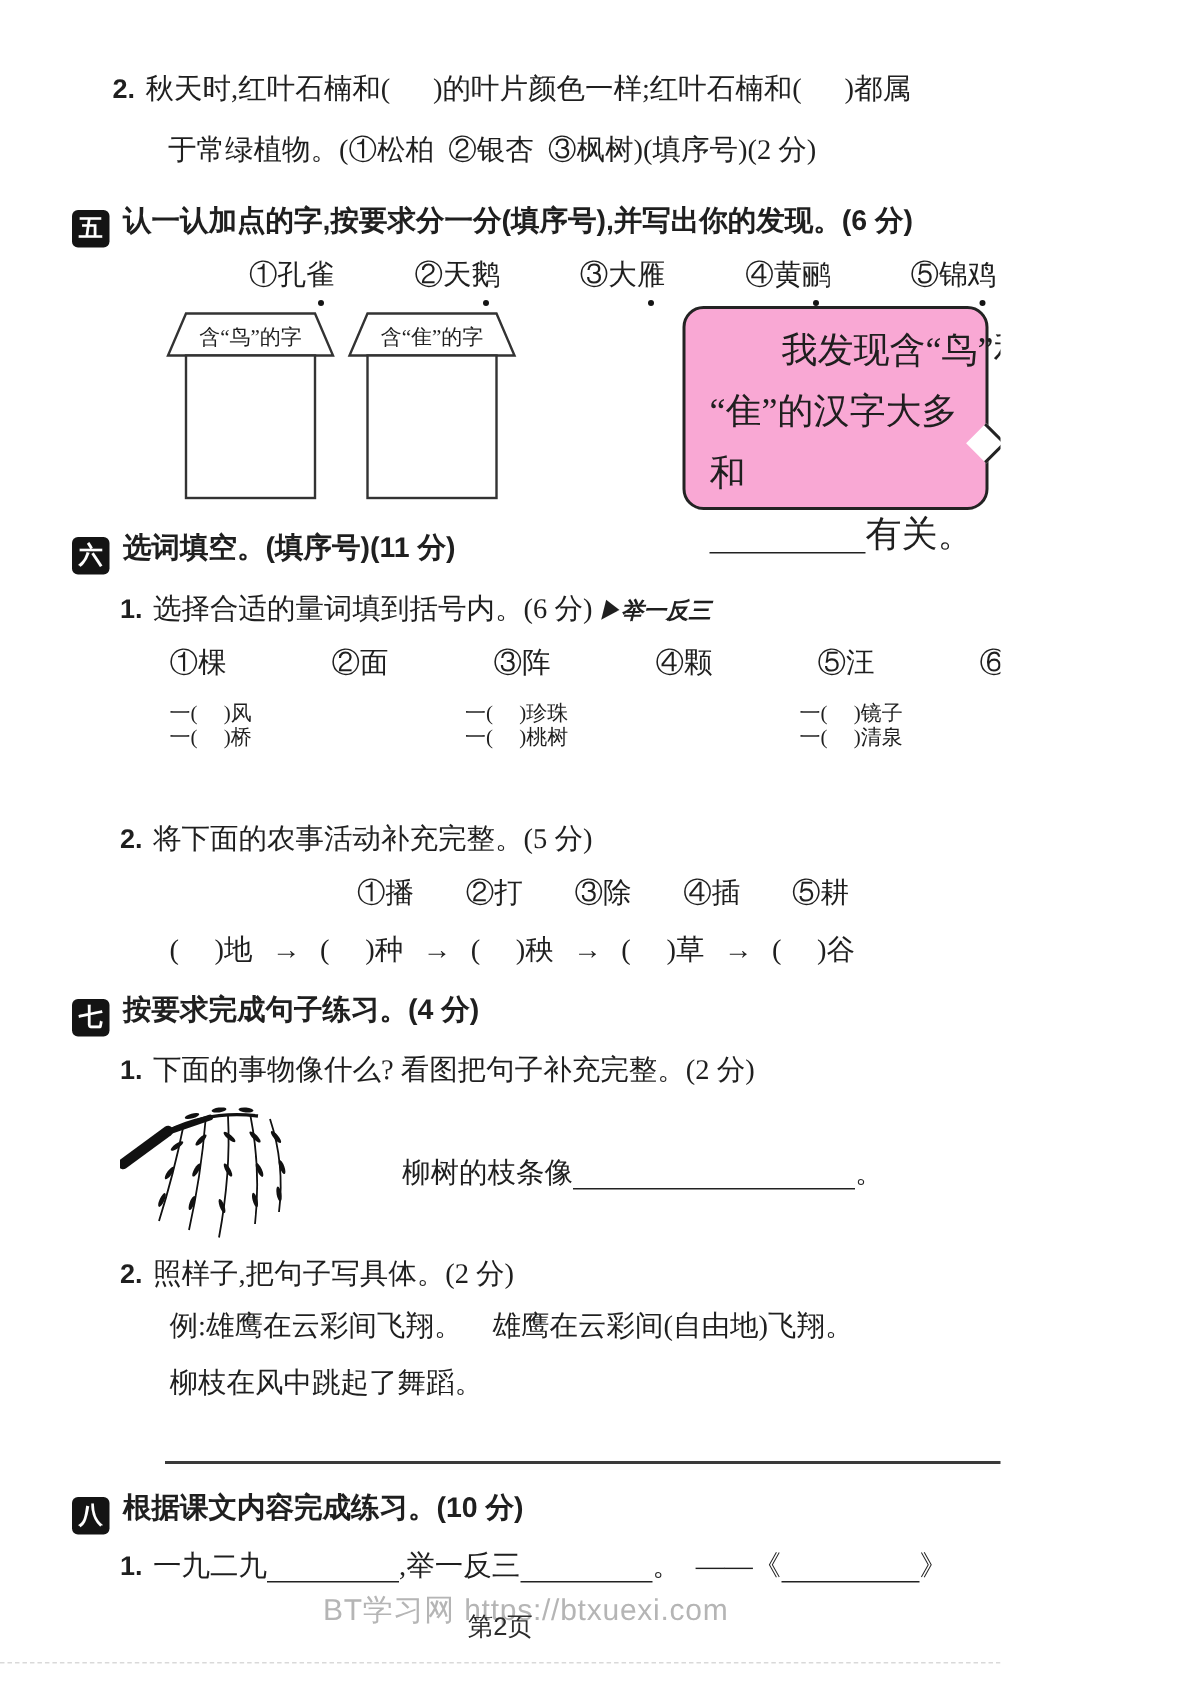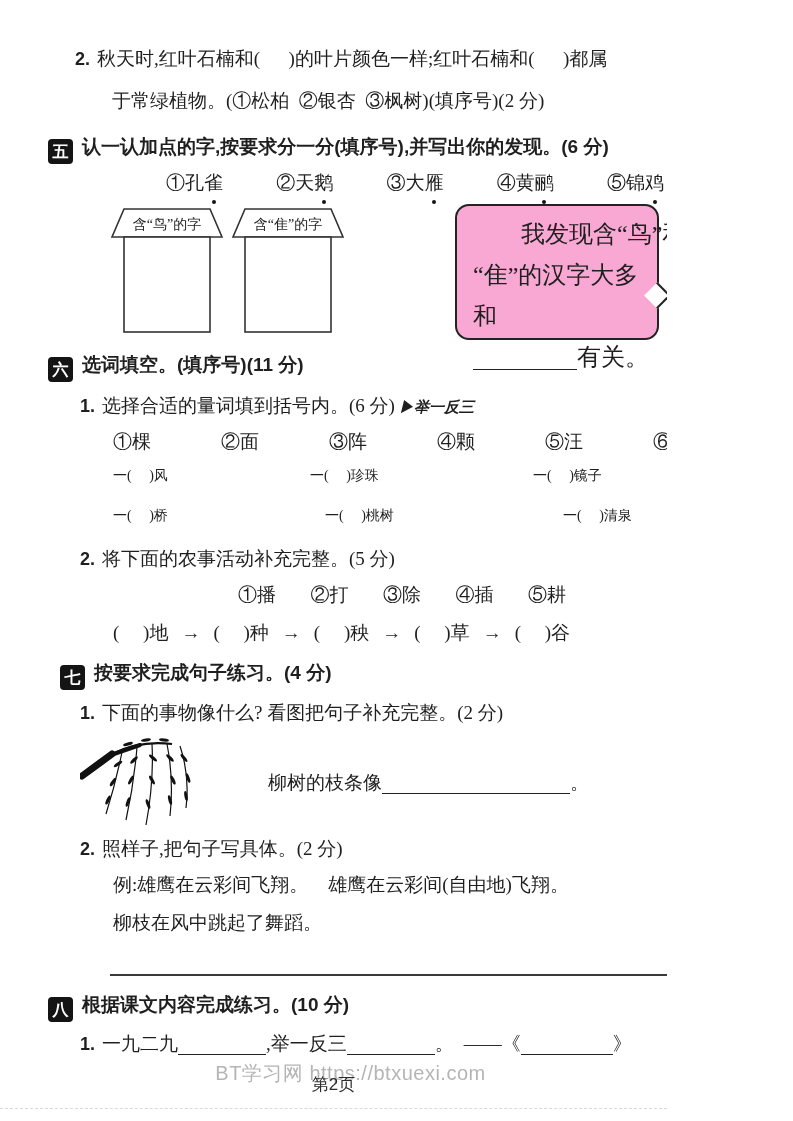--- a/index.html
+++ b/index.html
@@ -112,21 +112,21 @@
     <span>④颗</span>
     <span>⑤汪</span>
     <span>⑥座</span>
   </div>
 
   <div class="abs qgrid" style="left:113px;top:467px;width:640px;">
     <span>一(&nbsp;&nbsp;&nbsp;&nbsp;&nbsp;)风</span>
     <span>一(&nbsp;&nbsp;&nbsp;&nbsp;&nbsp;)珍珠</span>
     <span>一(&nbsp;&nbsp;&nbsp;&nbsp;&nbsp;)镜子</span>
   </div>
-  <div class="abs qgrid" style="left:113px;top:507px;width:640px;gap:15px;">
+  <div class="abs qgrid" style="left:113px;top:483px;width:640px;">
     <span>一(&nbsp;&nbsp;&nbsp;&nbsp;&nbsp;)桥</span>
     <span>一(&nbsp;&nbsp;&nbsp;&nbsp;&nbsp;)桃树</span>
     <span>一(&nbsp;&nbsp;&nbsp;&nbsp;&nbsp;)清泉</span>
   </div>
 
   <div class="abs txt" style="left:80px;top:546px;">
     <span class="num">2.</span><span>将下面的农事活动补充完整。(5 分)</span>
   </div>
 
   <div class="abs optrow" style="left:238px;top:582px;width:328px;">
@@ -142,21 +142,21 @@
     <span>→</span>
     <span>(&nbsp;&nbsp;&nbsp;&nbsp;&nbsp;)种</span>
     <span>→</span>
     <span>(&nbsp;&nbsp;&nbsp;&nbsp;&nbsp;)秧</span>
     <span>→</span>
     <span>(&nbsp;&nbsp;&nbsp;&nbsp;&nbsp;)草</span>
     <span>→</span>
     <span>(&nbsp;&nbsp;&nbsp;&nbsp;&nbsp;)谷</span>
   </div>
 
-  <div class="abs hdr" style="left:60px;top:660px;">
+  <div class="abs hdr" style="left:48px;top:660px;">
     <span class="badge">七</span><span>按要求完成句子练习。(4 分)</span>
   </div>
 
   <div class="abs txt" style="left:80px;top:700px;">
     <span class="num">1.</span><span>下面的事物像什么? 看图把句子补充完整。(2 分)</span>
   </div>
 
   <svg class="abs" style="left:80px;top:732px;" width="185" height="102" viewBox="0 0 185 102">
     <path d="M2,44 L32,22" stroke="#111" stroke-width="7" stroke-linecap="round" fill="none"></path>
     <path d="M28,24 L60,13" stroke="#111" stroke-width="4" stroke-linecap="round" fill="none"></path>

